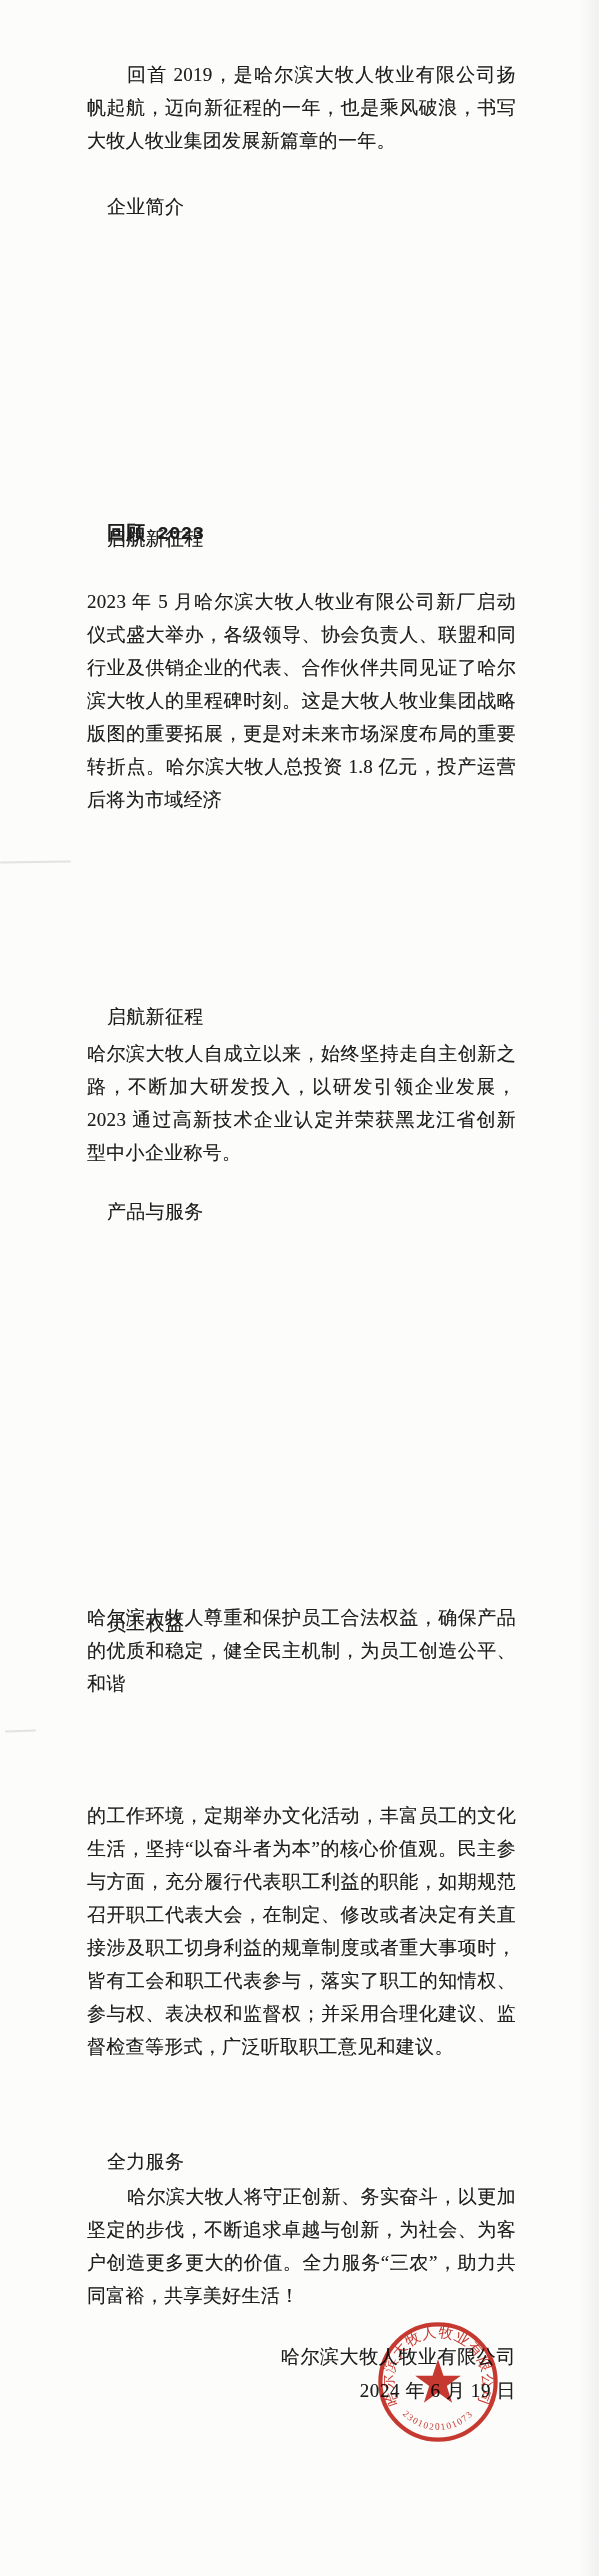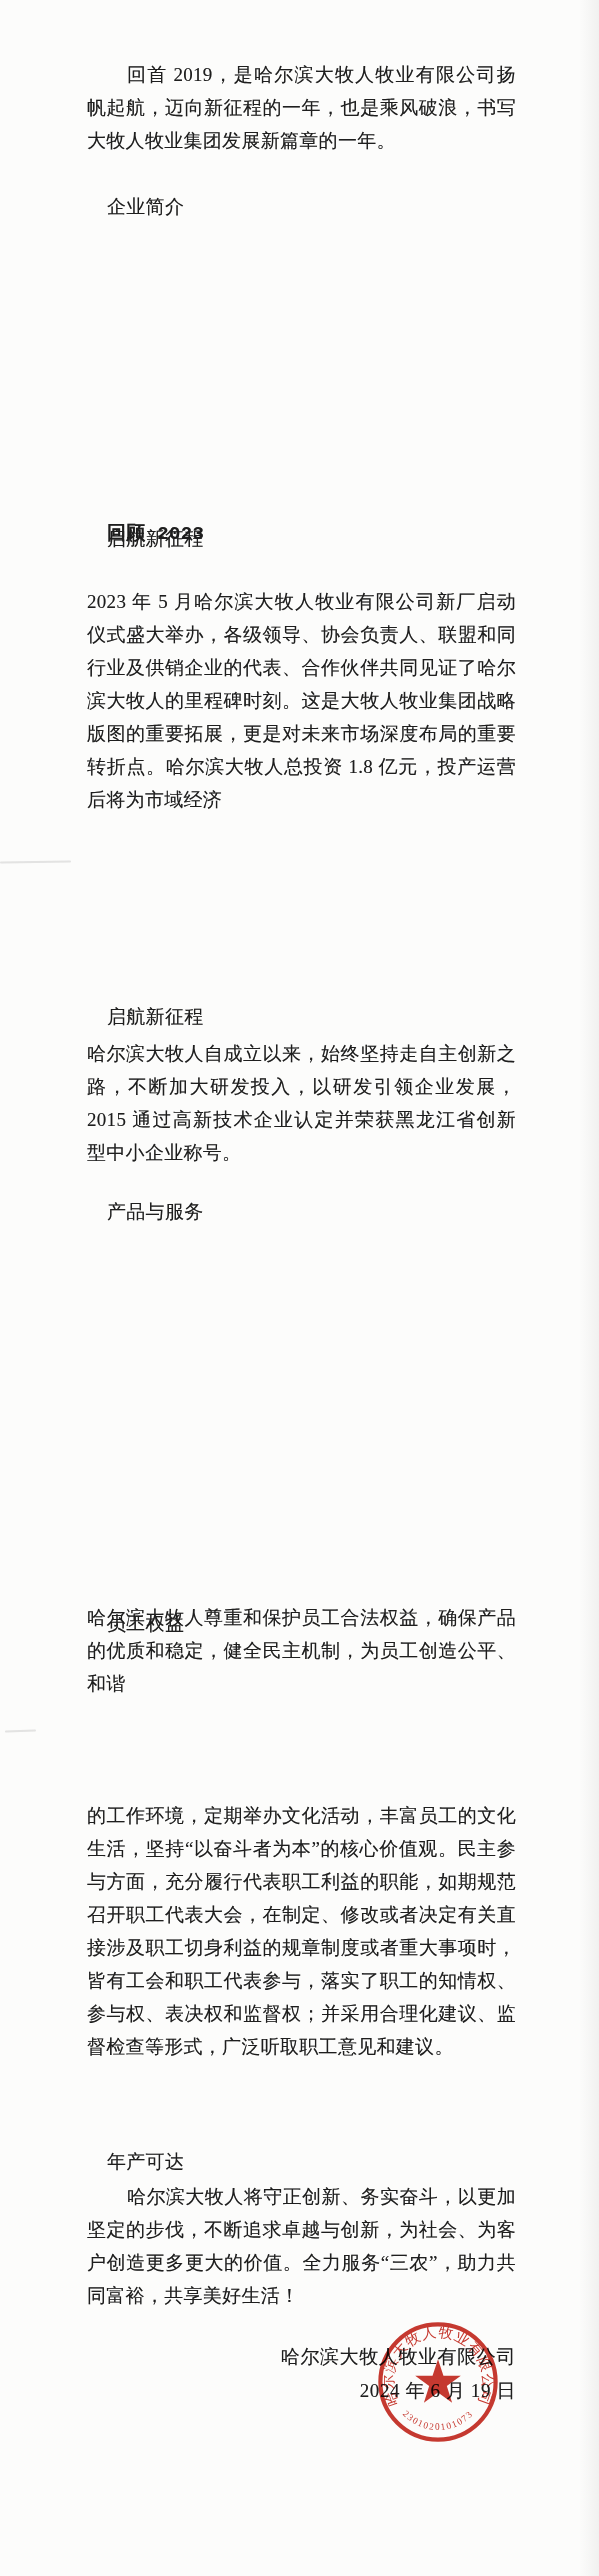--- a/index.html
+++ b/index.html
@@ -39,32 +39,32 @@
 
   <div class="block heading" style="top:190px">企业简介</div>
 
   <div class="block heading bold" style="top:518px">回顾 2023</div>
   <div class="block heading" style="top:522px">启航新征程</div>
   <div class="block" style="top:585px">2023 年 5 月哈尔滨大牧人牧业有限公司新厂启动仪式盛大举办，各级领导、协会负责人、联盟和同行业及供销企业的代表、合作伙伴共同见证了哈尔滨大牧人的里程碑时刻。这是大牧人牧业集团战略版图的重要拓展，更是对未来市场深度布局的重要转折点。哈尔滨大牧人总投资 1.8 亿元，投产运营后将为市域经济</div>
 
   <div class="artifact" style="top:861px;left:0;width:71px;height:1.8px;transform:rotate(-1deg)"></div>
 
   <div class="block heading" style="top:1000px">启航新征程</div>
-  <div class="block" style="top:1037px">哈尔滨大牧人自成立以来，始终坚持走自主创新之路，不断加大研发投入，以研发引领企业发展，2015 通过高新技术企业认定并荣获黑龙江省创新型中小企业称号。</div>
+  <div class="block" style="top:1037px">哈尔滨大牧人自成立以来，始终坚持走自主创新之路，不断加大研发投入，以研发引领企业发展，2023 通过高新技术企业认定并荣获黑龙江省创新型中小企业称号。</div>
 
   <div class="block heading" style="top:1195px">产品与服务</div>
 
   <div class="block heading" style="top:1607px">员工权益</div>
   <div class="block" style="top:1601px">哈尔滨大牧人尊重和保护员工合法权益，确保产品的优质和稳定，健全民主机制，为员工创造公平、和谐</div>
 
   <div class="artifact" style="top:1730px;left:4.8px;width:31px;height:2.4px;transform:rotate(-2deg)"></div>
 
   <div class="block" style="top:1799px">的工作环境，定期举办文化活动，丰富员工的文化生活，坚持“以奋斗者为本”的核心价值观。民主参与方面，充分履行代表职工利益的职能，如期规范召开职工代表大会，在制定、修改或者决定有关直接涉及职工切身利益的规章制度或者重大事项时，皆有工会和职工代表参与，落实了职工的知情权、参与权、表决权和监督权；并采用合理化建议、监督检查等形式，广泛听取职工意见和建议。</div>
 
-  <div class="block heading" style="top:2145px">年产可达</div>
+  <div class="block heading" style="top:2145px">全力服务</div>
   <div class="block indent" style="top:2180px">哈尔滨大牧人将守正创新、务实奋斗，以更加坚定的步伐，不断追求卓越与创新，为社会、为客户创造更多更大的价值。全力服务“三农”，助力共同富裕，共享美好生活！</div>
 
   <div class="signature">
     <div>哈尔滨大牧人牧业有限公司</div>
     <div>2024 年 6 月 19 日</div>
   </div>
 
   <svg class="seal" viewBox="0 0 210 210" width="126" height="126">
     <defs>
       <path id="arcTop" d="M 36,134.3 A 75,75 0 1 1 174,134.3"></path>

